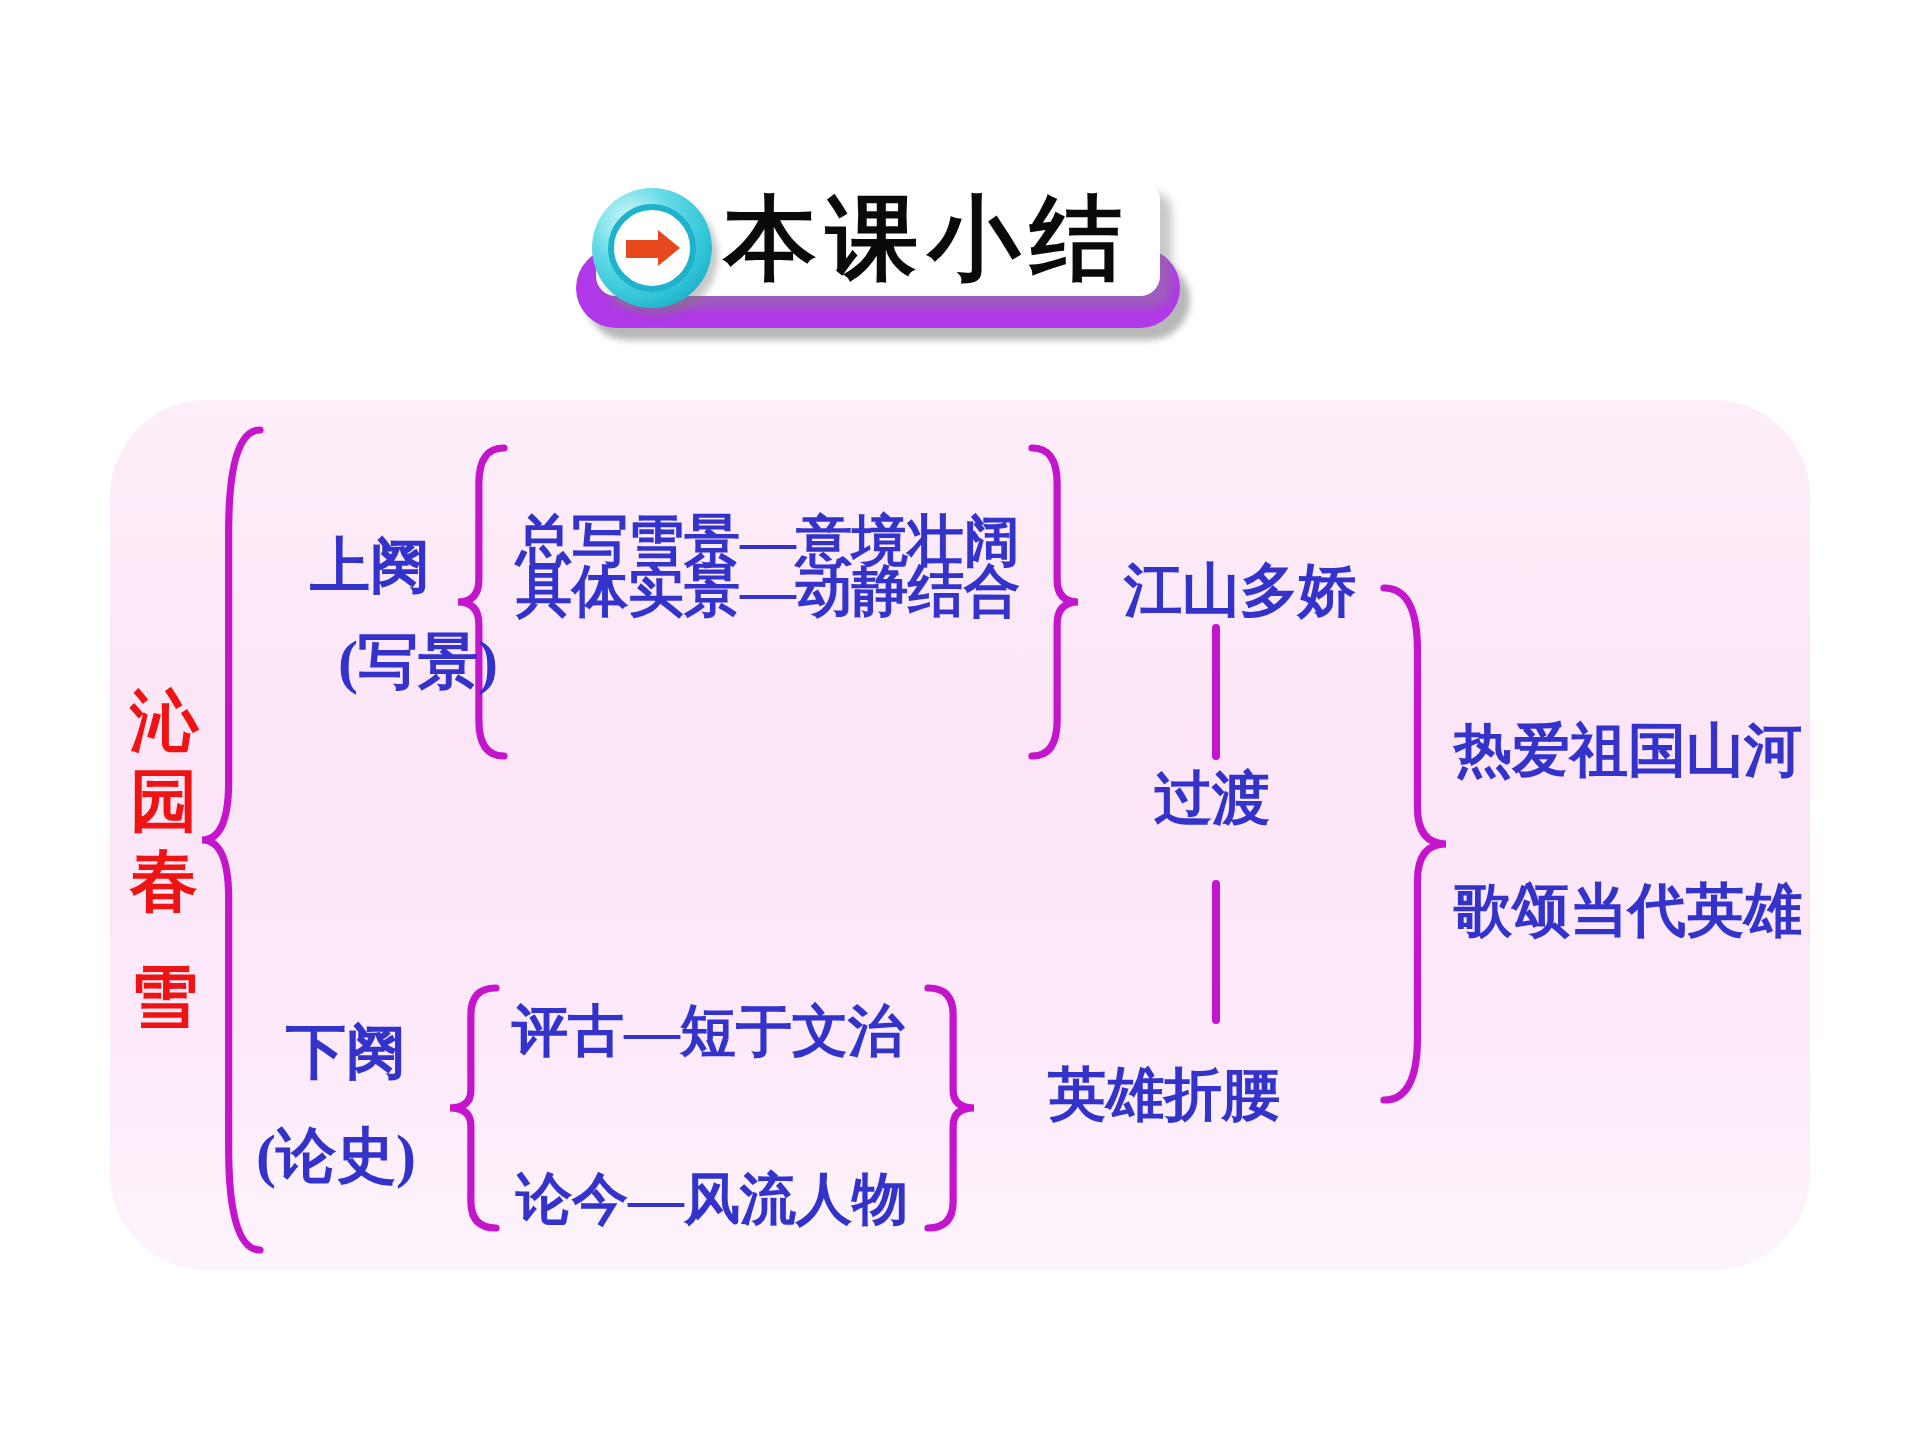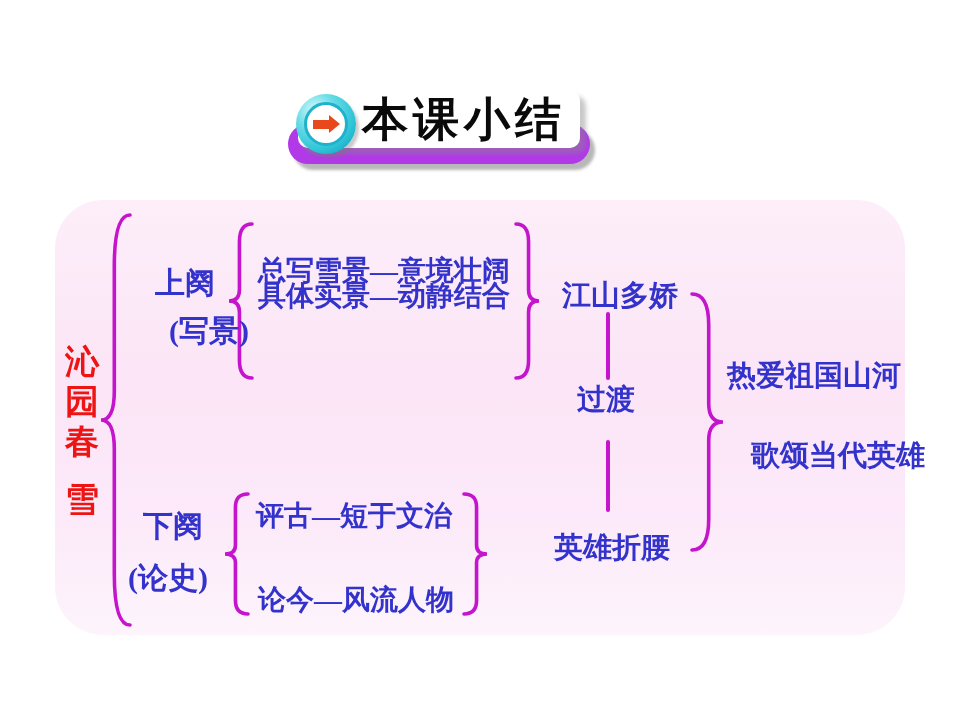--- a/index.html
+++ b/index.html
@@ -117,18 +117,18 @@
   <div class="t fs28" style="left:258px; top:224px;margin-top:28px;">总写雪景—意境壮阔</div>
   <div class="t fs28" style="left:258px; top:277px;">具体实景—动静结合</div>
   <div class="t fs29" style="left:562px; top:276px;">江山多娇</div>
 
   <div class="t fs29" style="left:577px; top:380px;">过渡</div>
 
   <div class="t fs30" style="left:143px; top:506px;">下阕</div>
   <div class="t fs30" style="left:128px; top:558px;">(论史)</div>
   <div class="t fs28" style="left:258px; top:581px;">论今—风流人物</div>
   <div class="t fs28" style="left:256px; top:497px;">评古—短于文治</div>
-  <div class="t fs29" style="left:554px; top:528px;">英雄折腰</div>
+  <div class="t fs29" style="left:524px; top:528px;">英雄折腰</div>
 
   <div class="t fs29" style="left:727px; top:356px;">热爱祖国山河</div>
-  <div class="t fs29" style="left:727px; top:436px;margin-left:24px;">歌颂当代英雄</div>
+  <div class="t fs29" style="left:727px; top:436px;">歌颂当代英雄</div>
 
 </div>
 
 </body></html>

